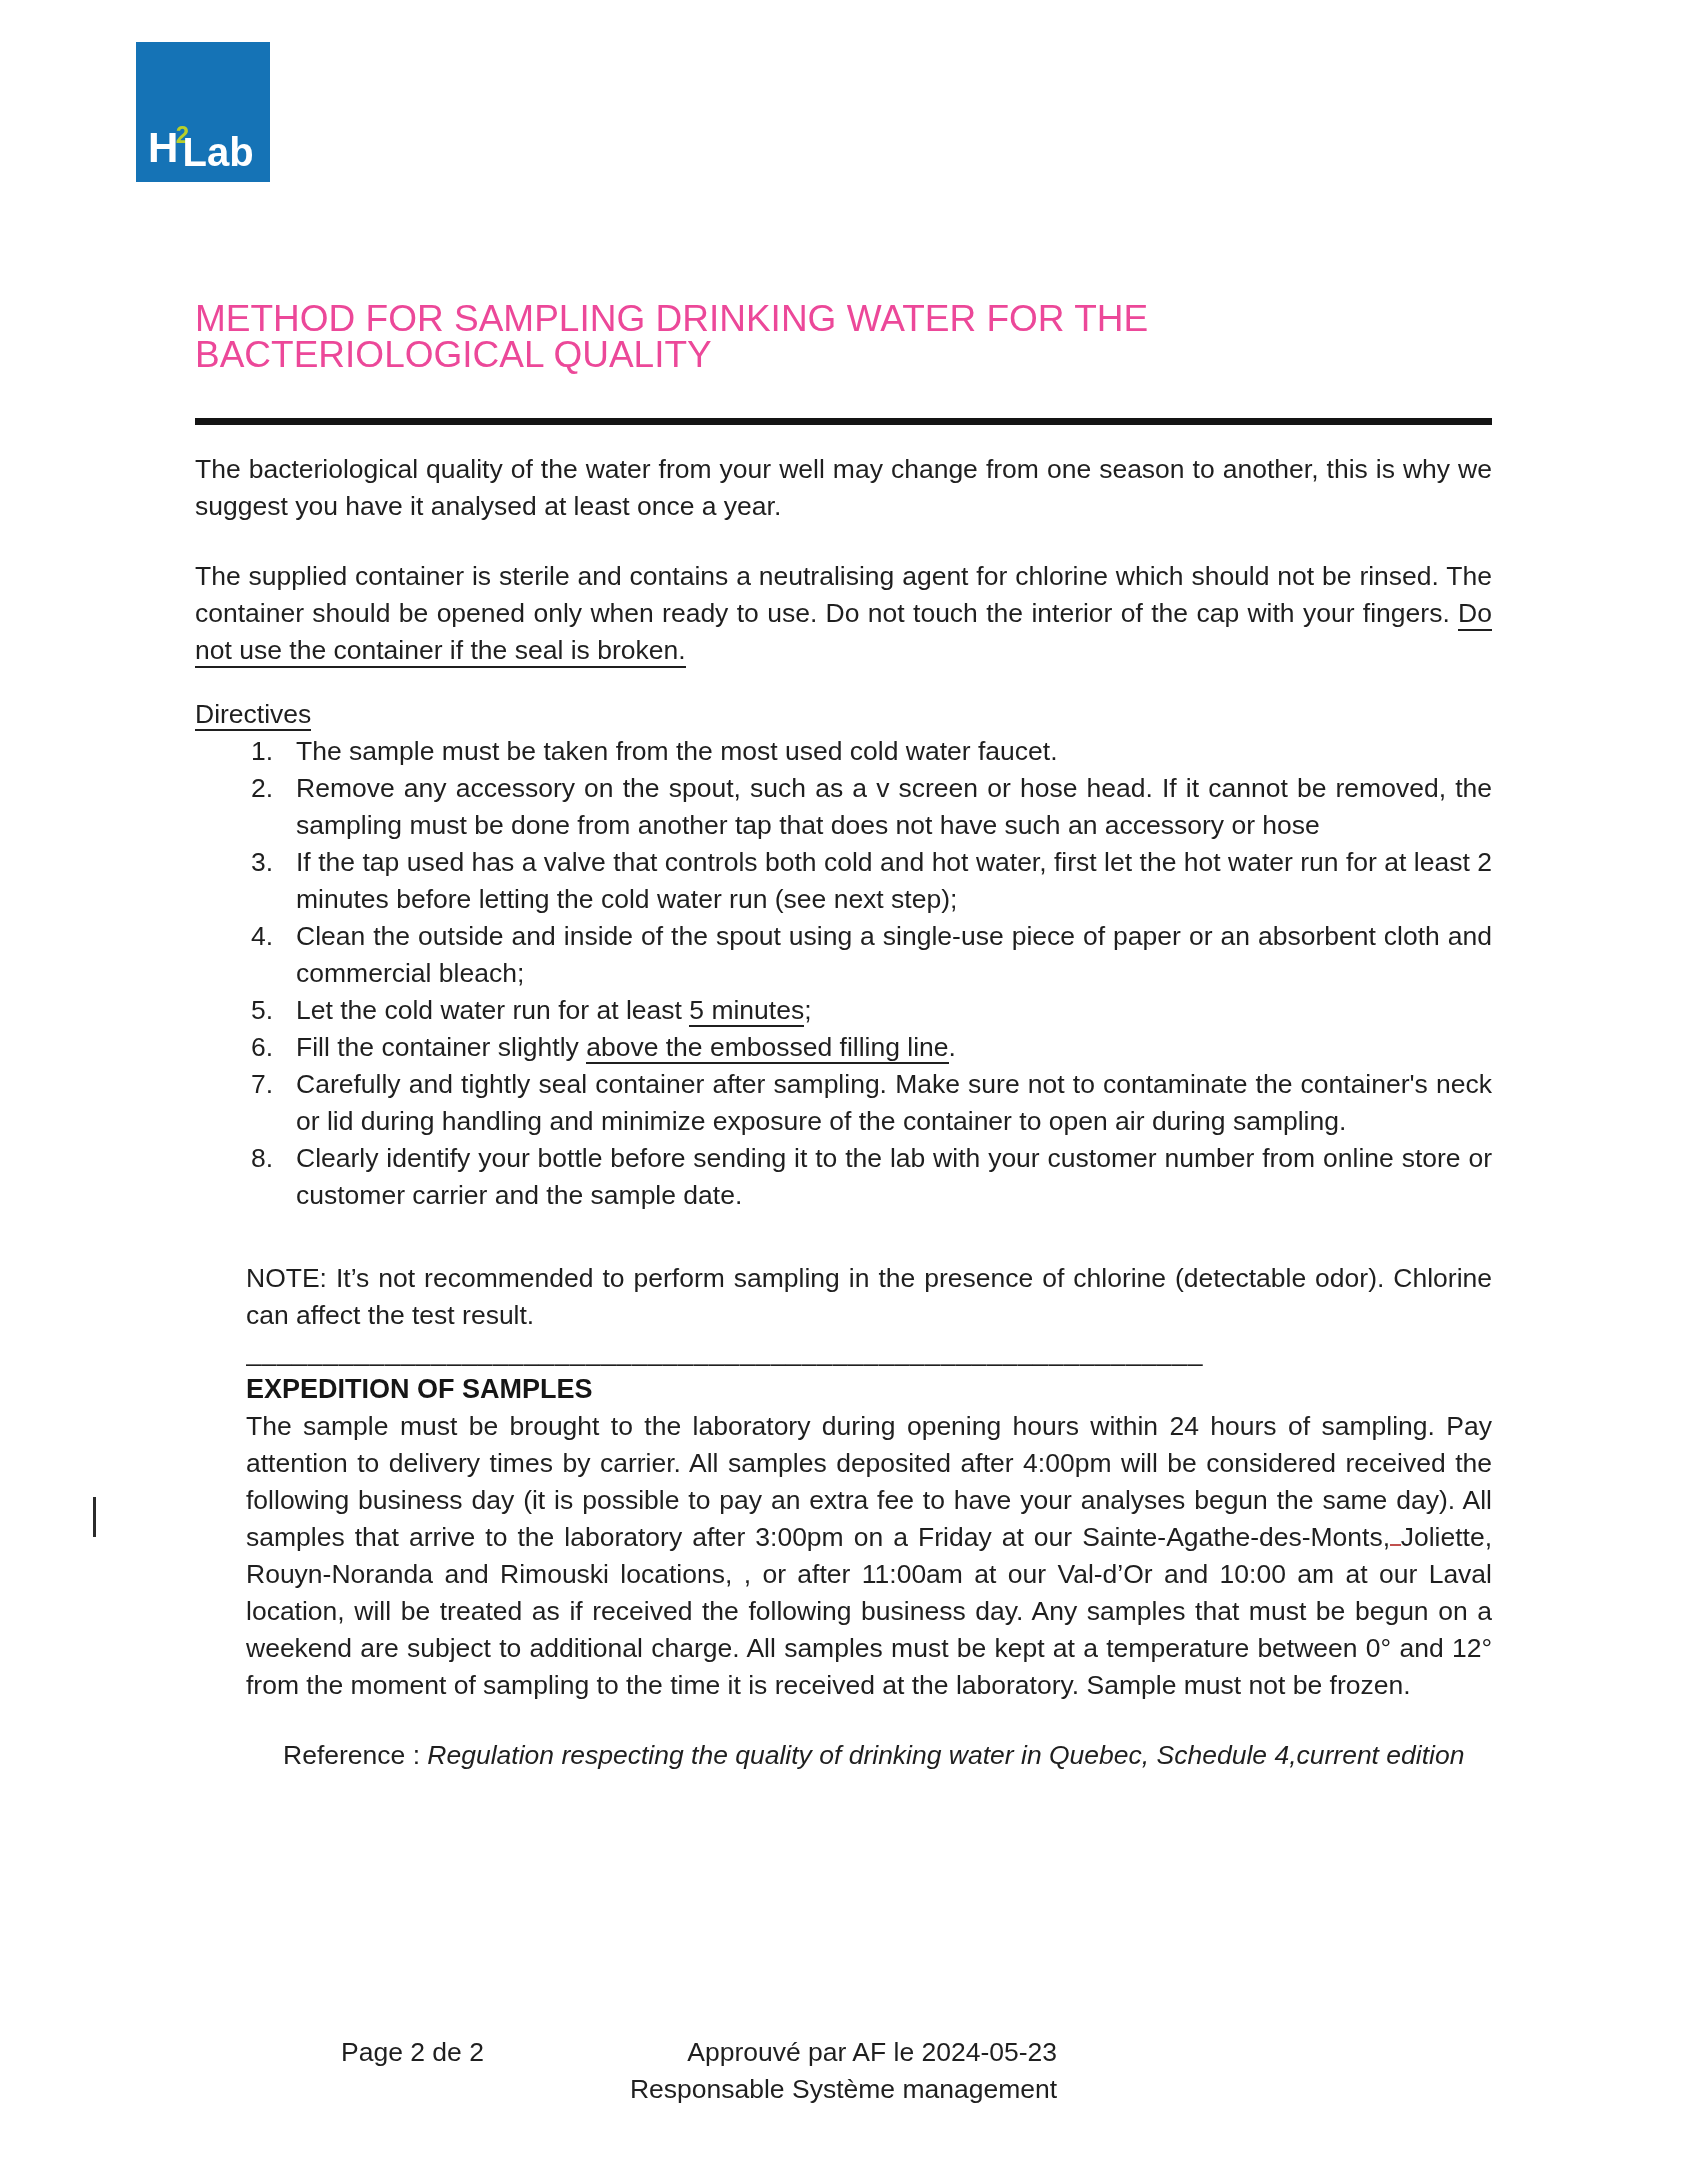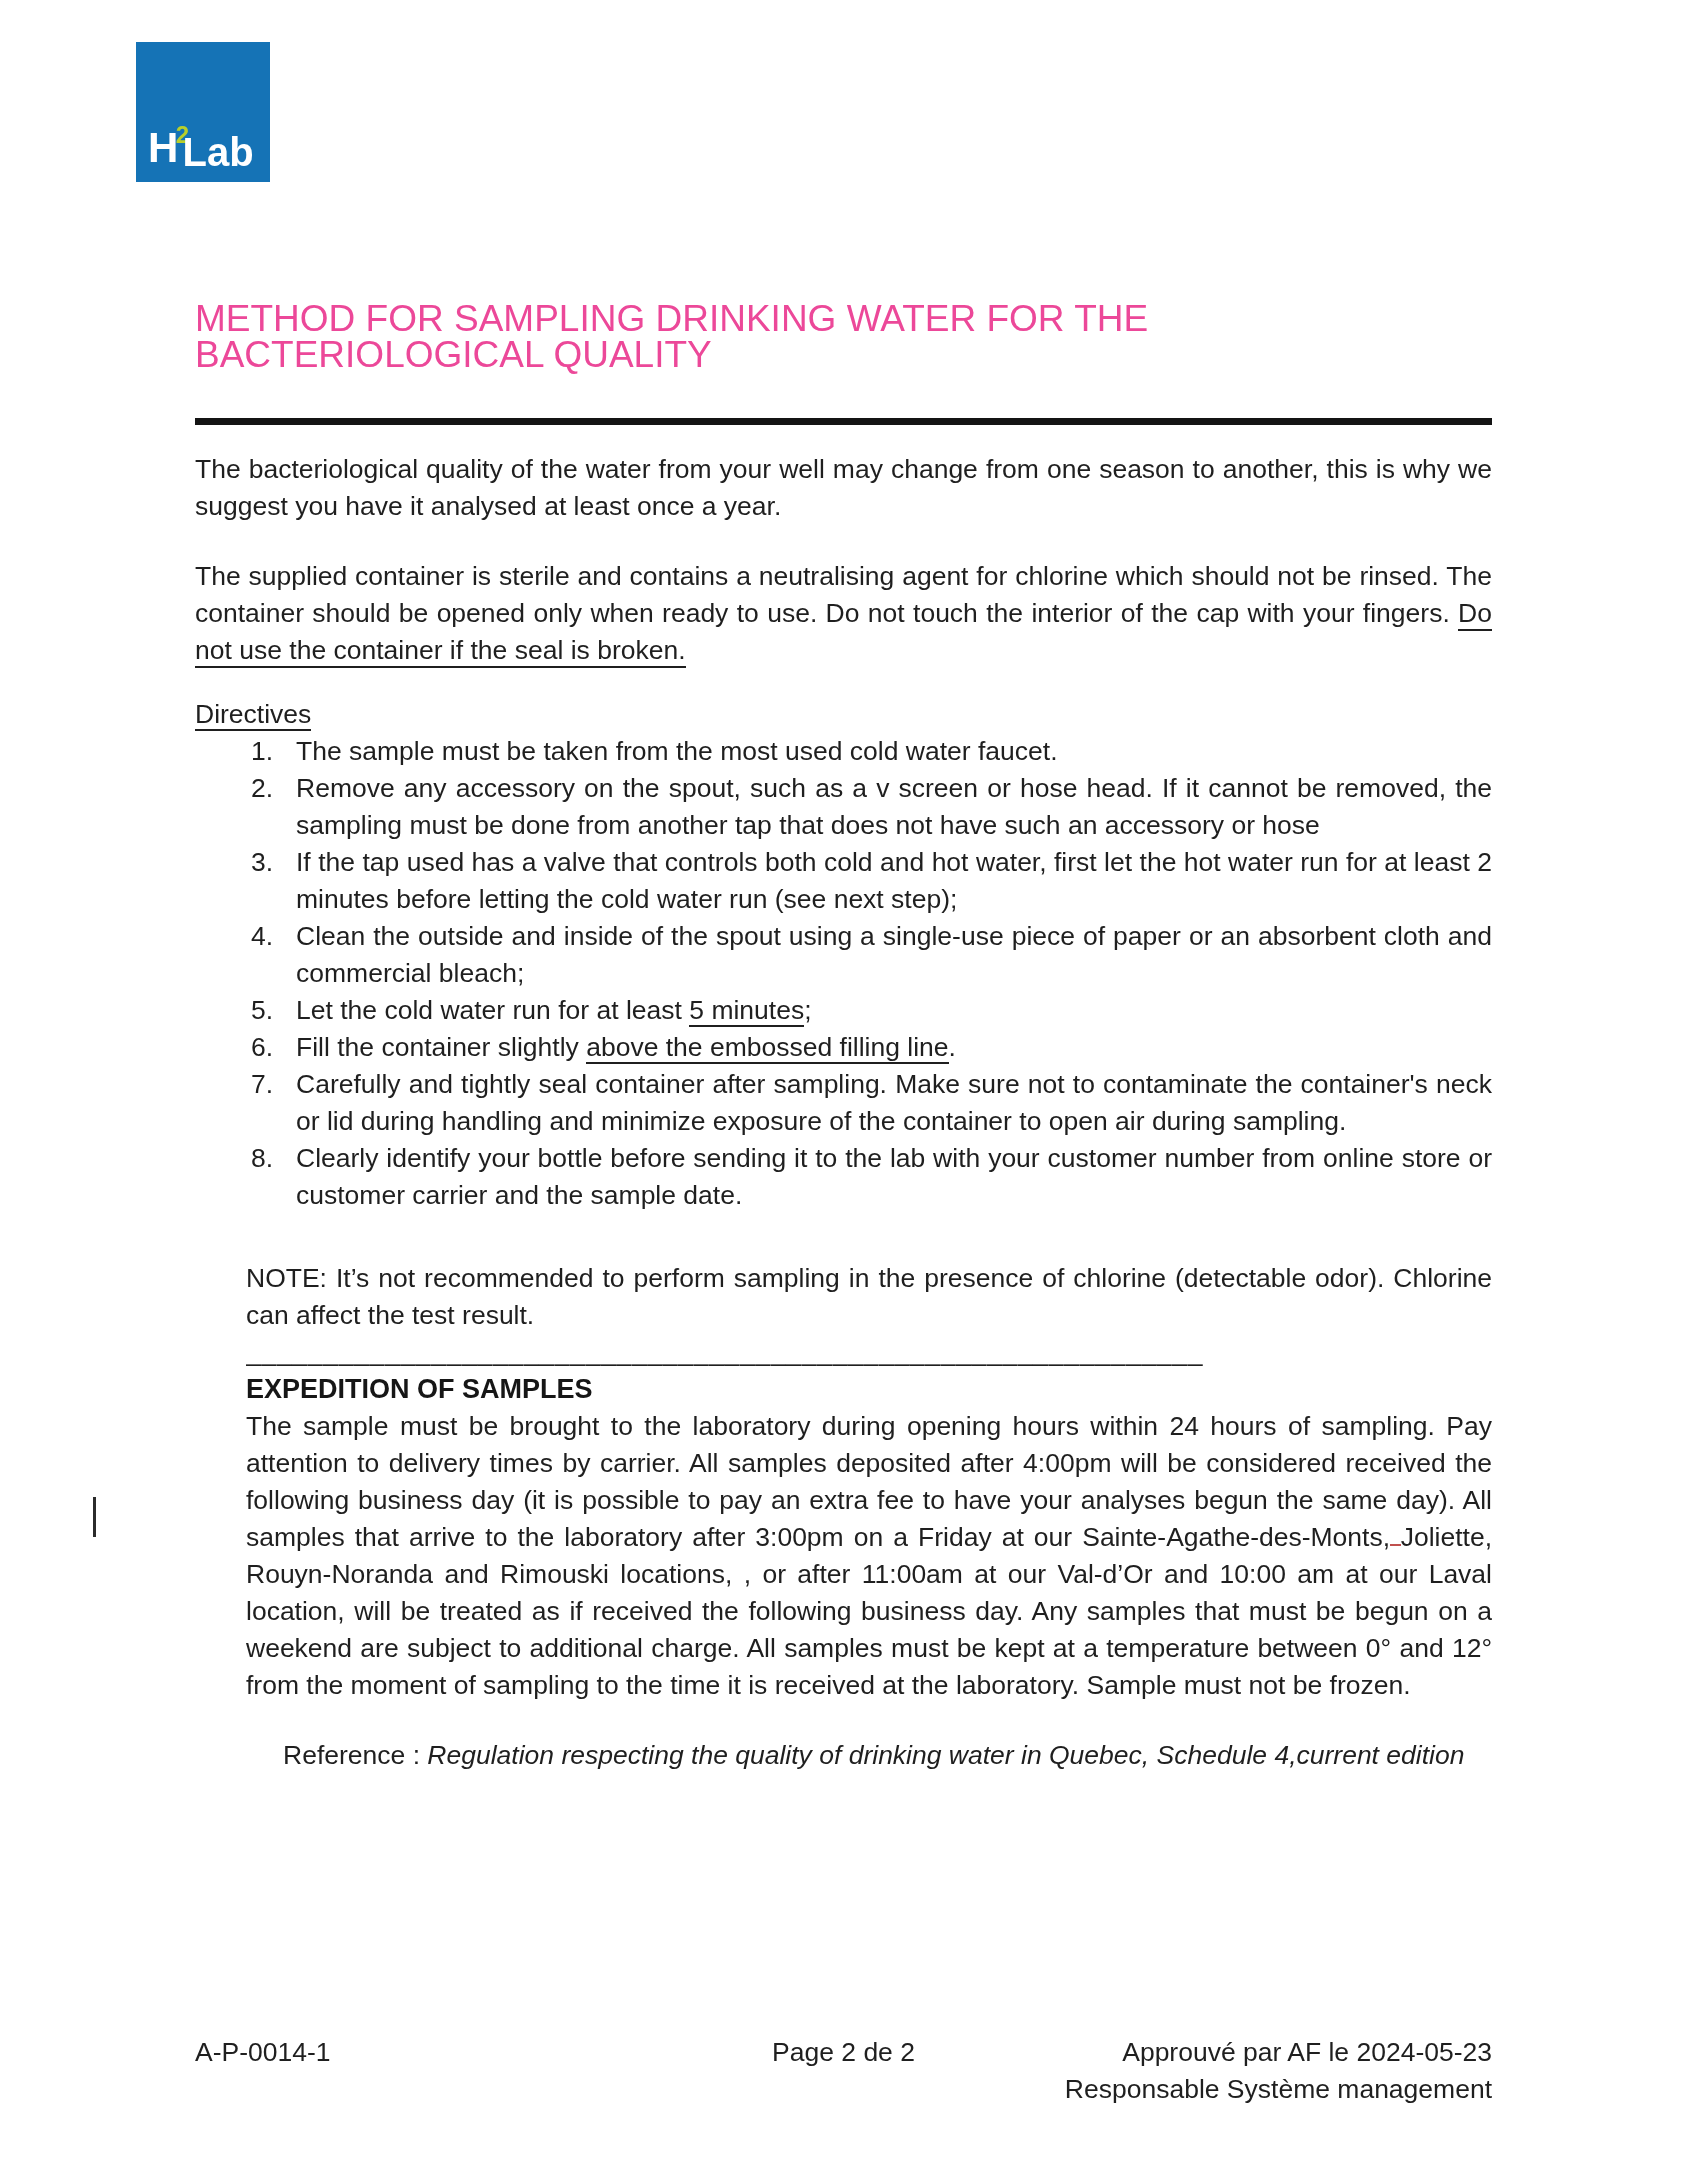--- a/index.html
+++ b/index.html
@@ -144,21 +144,20 @@
     </div>
 
     <div class="reference">
       <span class="ref-label">Reference : </span>
       <span class="ref-text">Regulation respecting the quality of drinking water in Quebec, Schedule 4,current edition</span>
     </div>
 
   </div>
 
   <div class="footer">
-    <span class="footer-code">A-P-0014-1</span>
     <span class="footer-page">Page 2 de 2</span>
     <span class="footer-approved">
       <div>Approuvé par AF le 2024-05-23</div>
       <div>Responsable Système management</div>
     </span>
   </div>
 
 </div>
 
 

